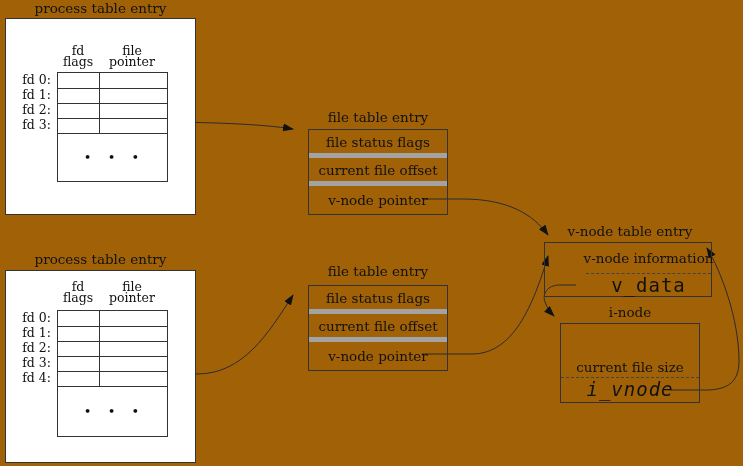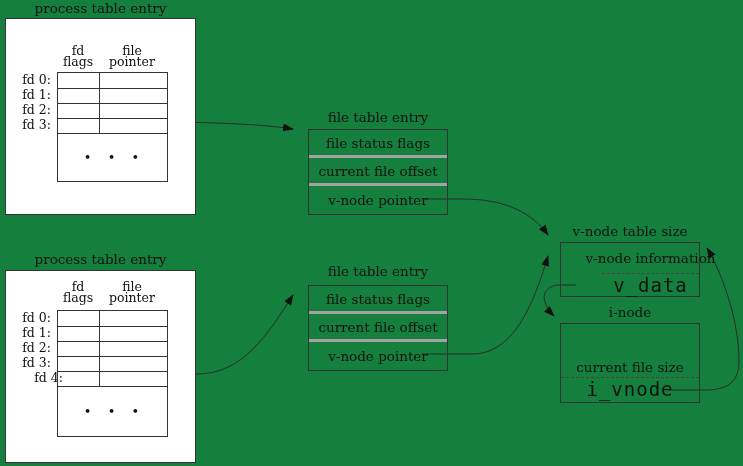--- a/index.html
+++ b/index.html
@@ -1,32 +1,32 @@
 <!DOCTYPE html>
 <html><head>
 <meta charset="utf-8">
 <style>
   html,body{margin:0;padding:0;background:#fff;}
   .canvas{
-    position:relative;width:743px;height:466px;background:#15803d;
+    position:relative;width:743px;height:466px;background:#a16207;
     font-family:"DejaVu Serif","Liberation Serif",serif;color:#111;
     overflow:hidden;
   }
   .canvas *{box-sizing:border-box;}
   .title{position:absolute;text-align:center;font-size:13.5px;line-height:15px;white-space:nowrap;}
   .outer-box{position:absolute;border:1px solid #333;background:#fff;}
   .itable{position:absolute;border:1px solid #333;}
   .sep{position:absolute;left:0;width:100%;height:0;border-top:1px solid #333;}
   .vdiv{position:absolute;top:0;width:0;border-left:1px solid #333;}
   .dots{position:absolute;left:0;width:100%;display:flex;align-items:center;justify-content:center;
         font-size:13px;word-spacing:8px;letter-spacing:2px;color:#111;}
   .fdlabel{position:absolute;height:15px;line-height:15px;font-size:12.5px;text-align:right;padding-right:3px;white-space:nowrap;}
   .hline{position:absolute;font-size:12.5px;line-height:12px;text-align:center;white-space:nowrap;}
   .fbox{position:absolute;border:1px solid #333;}
-  .frow{height:28px;border-bottom:3px solid #a3a3a3;display:flex;align-items:center;justify-content:center;
+  .frow{height:28px;border-bottom:5px solid #a3a3a3;display:flex;align-items:center;justify-content:center;
         font-size:13.5px;white-space:nowrap;}
   .frow.last{border-bottom:none;}
   .vrow,.irow{display:flex;align-items:center;justify-content:center;font-size:13.5px;white-space:nowrap;}
   .dashed{border-bottom:1px dashed #444;}
   .mono{font-family:"DejaVu Sans Mono","Liberation Mono",monospace;font-size:19px;letter-spacing:1px;}
   svg.arrows{position:absolute;left:0;top:0;width:743px;height:466px;pointer-events:none;}
   svg.arrows path.a{fill:none;stroke:#2b2b2b;stroke-width:1;}
 </style>
 </head>
 <body>
@@ -76,21 +76,21 @@
 
   <div class="hline" style="left:57px;top:281px;width:42px;">fd</div>
   <div class="hline" style="left:57px;top:292px;width:42px;">flags</div>
   <div class="hline" style="left:96px;top:281px;width:72px;">file</div>
   <div class="hline" style="left:96px;top:292px;width:72px;">pointer</div>
 
   <div class="fdlabel" style="left:14px;top:310px;width:40px;">fd 0:</div>
   <div class="fdlabel" style="left:14px;top:325px;width:40px;">fd 1:</div>
   <div class="fdlabel" style="left:14px;top:340px;width:40px;">fd 2:</div>
   <div class="fdlabel" style="left:14px;top:355px;width:40px;">fd 3:</div>
-  <div class="fdlabel" style="left:26px;top:370px;width:40px;">fd 4:</div>
+  <div class="fdlabel" style="left:14px;top:370px;width:40px;">fd 4:</div>
 
   <div class="itable" style="left:57px;top:310px;width:111px;height:127px;">
     <div class="sep" style="top:15px;"></div>
     <div class="sep" style="top:30px;"></div>
     <div class="sep" style="top:45px;"></div>
     <div class="sep" style="top:60px;"></div>
     <div class="sep" style="top:75px;"></div>
     <div class="vdiv" style="left:41px;height:75px;"></div>
     <div class="dots" style="top:75px;height:50px;">• • •</div>
   </div>
@@ -102,25 +102,25 @@
     <div class="frow last">v-node pointer</div>
   </div>
 
   <div class="title" style="left:308px;top:264px;width:140px;">file table entry</div>
   <div class="fbox" style="left:308px;top:285px;width:140px;height:86px;">
     <div class="frow">file status flags</div>
     <div class="frow">current file offset</div>
     <div class="frow last">v-node pointer</div>
   </div>
 
-  <div class="title" style="left:560px;top:224px;width:140px;">v-node table size</div>
-  <div class="fbox" style="left:560px;top:242px;width:140px;height:55px;padding-left:41px;">
+  <div class="title" style="left:560px;top:224px;width:140px;">v-node table entry</div>
+  <div class="fbox" style="left:544px;top:242px;width:168px;height:55px;padding-left:41px;">
     <div class="vrow dashed" style="height:31px;">v-node information</div>
     <div class="vrow mono" style="height:22px;">v_data</div>
   </div>
 
   <div class="title" style="left:560px;top:305px;width:140px;text-align:center;">i-node</div>
   <div class="fbox" style="left:560px;top:323px;width:140px;height:80px;">
     <div class="irow dashed" style="height:22px;margin-top:32px;">current file size</div>
-    <div class="irow mono" style="height:21px;">i_vnode</div>
+    <div class="irow mono" style="height:21px;font-style:italic;">i_vnode</div>
   </div>
 
 </div>
 
 </body></html>

